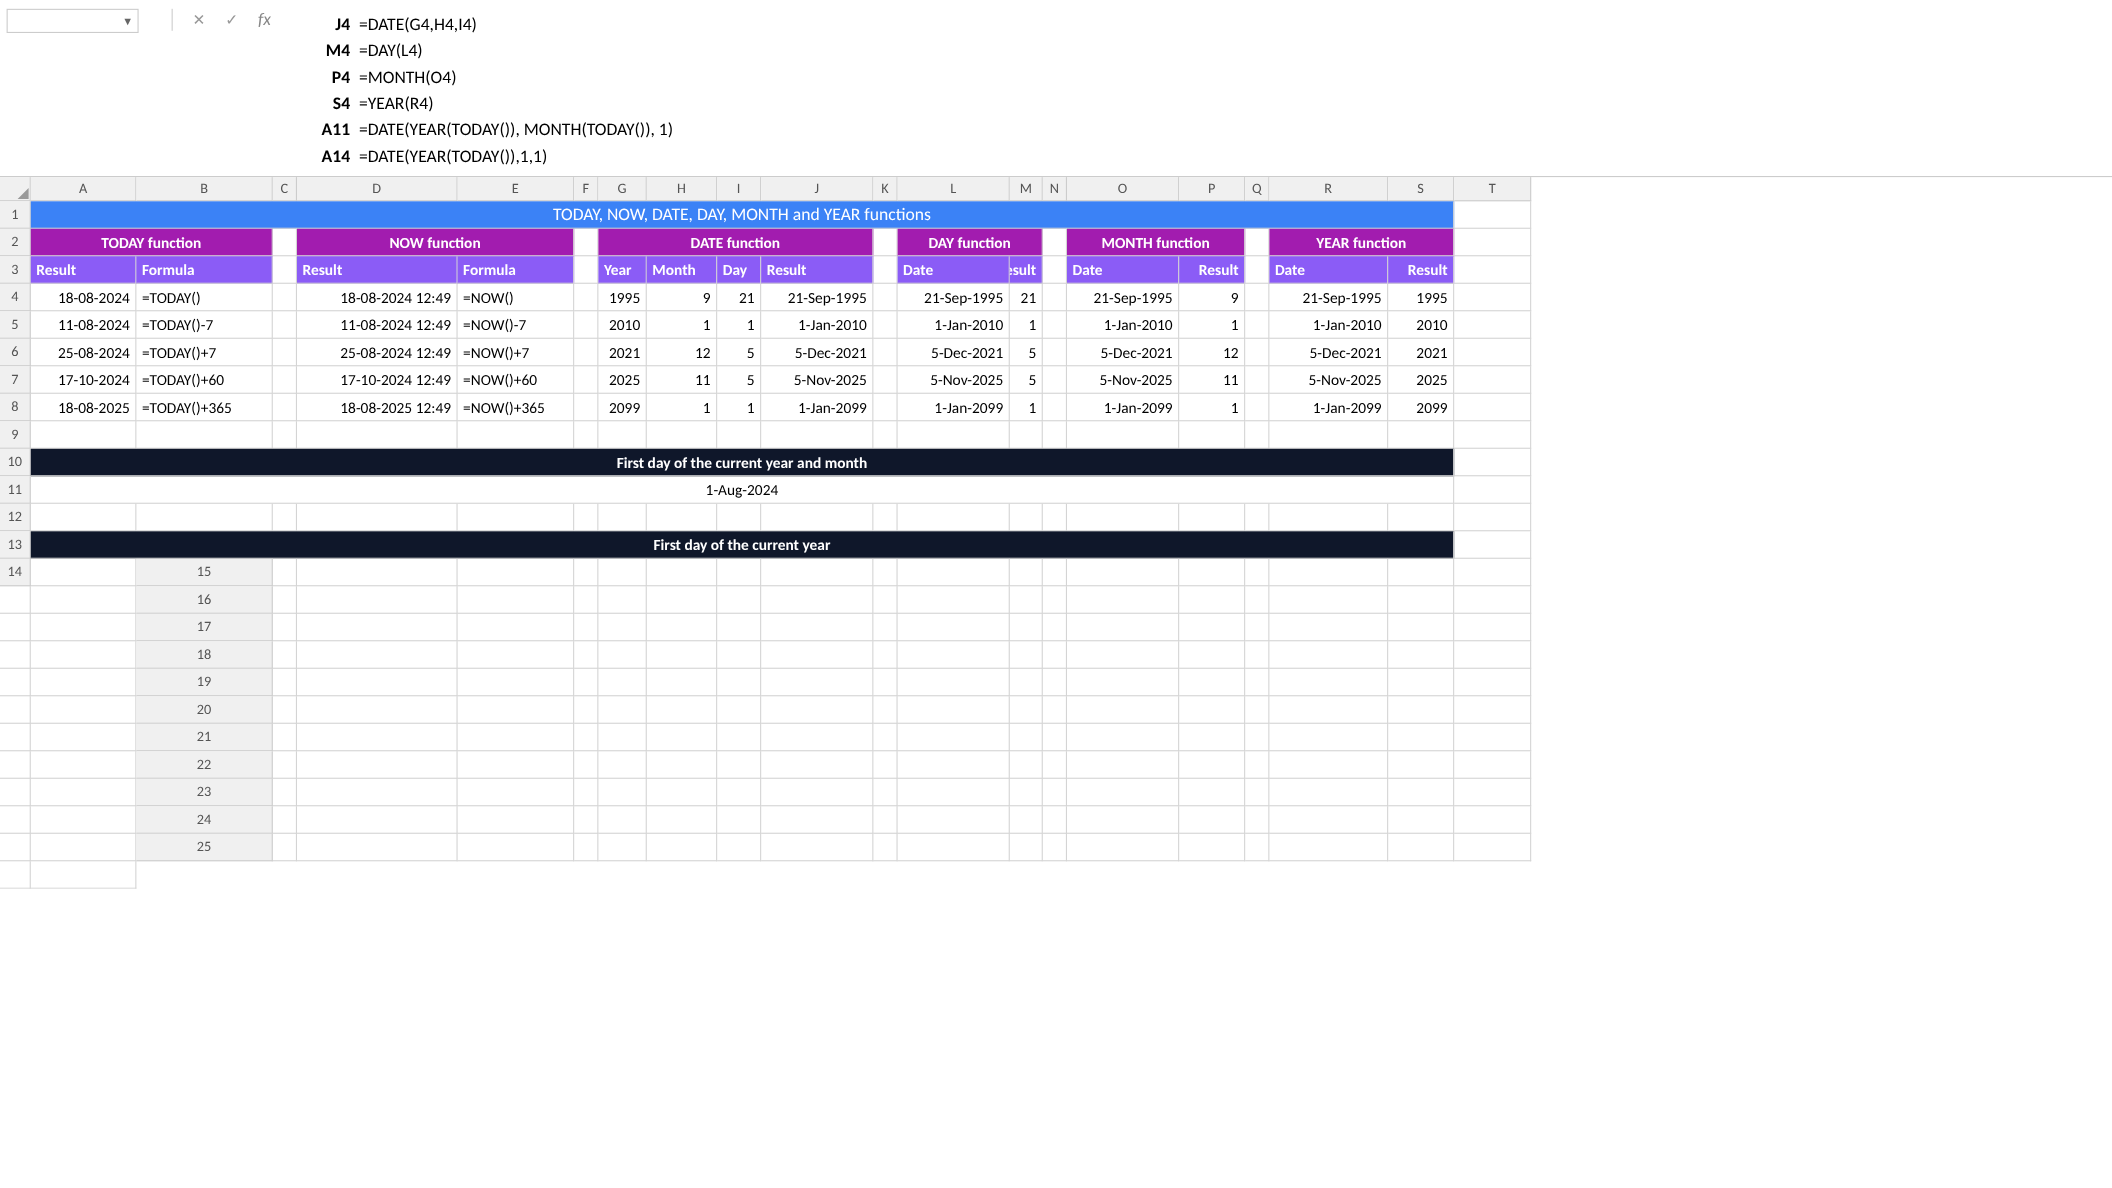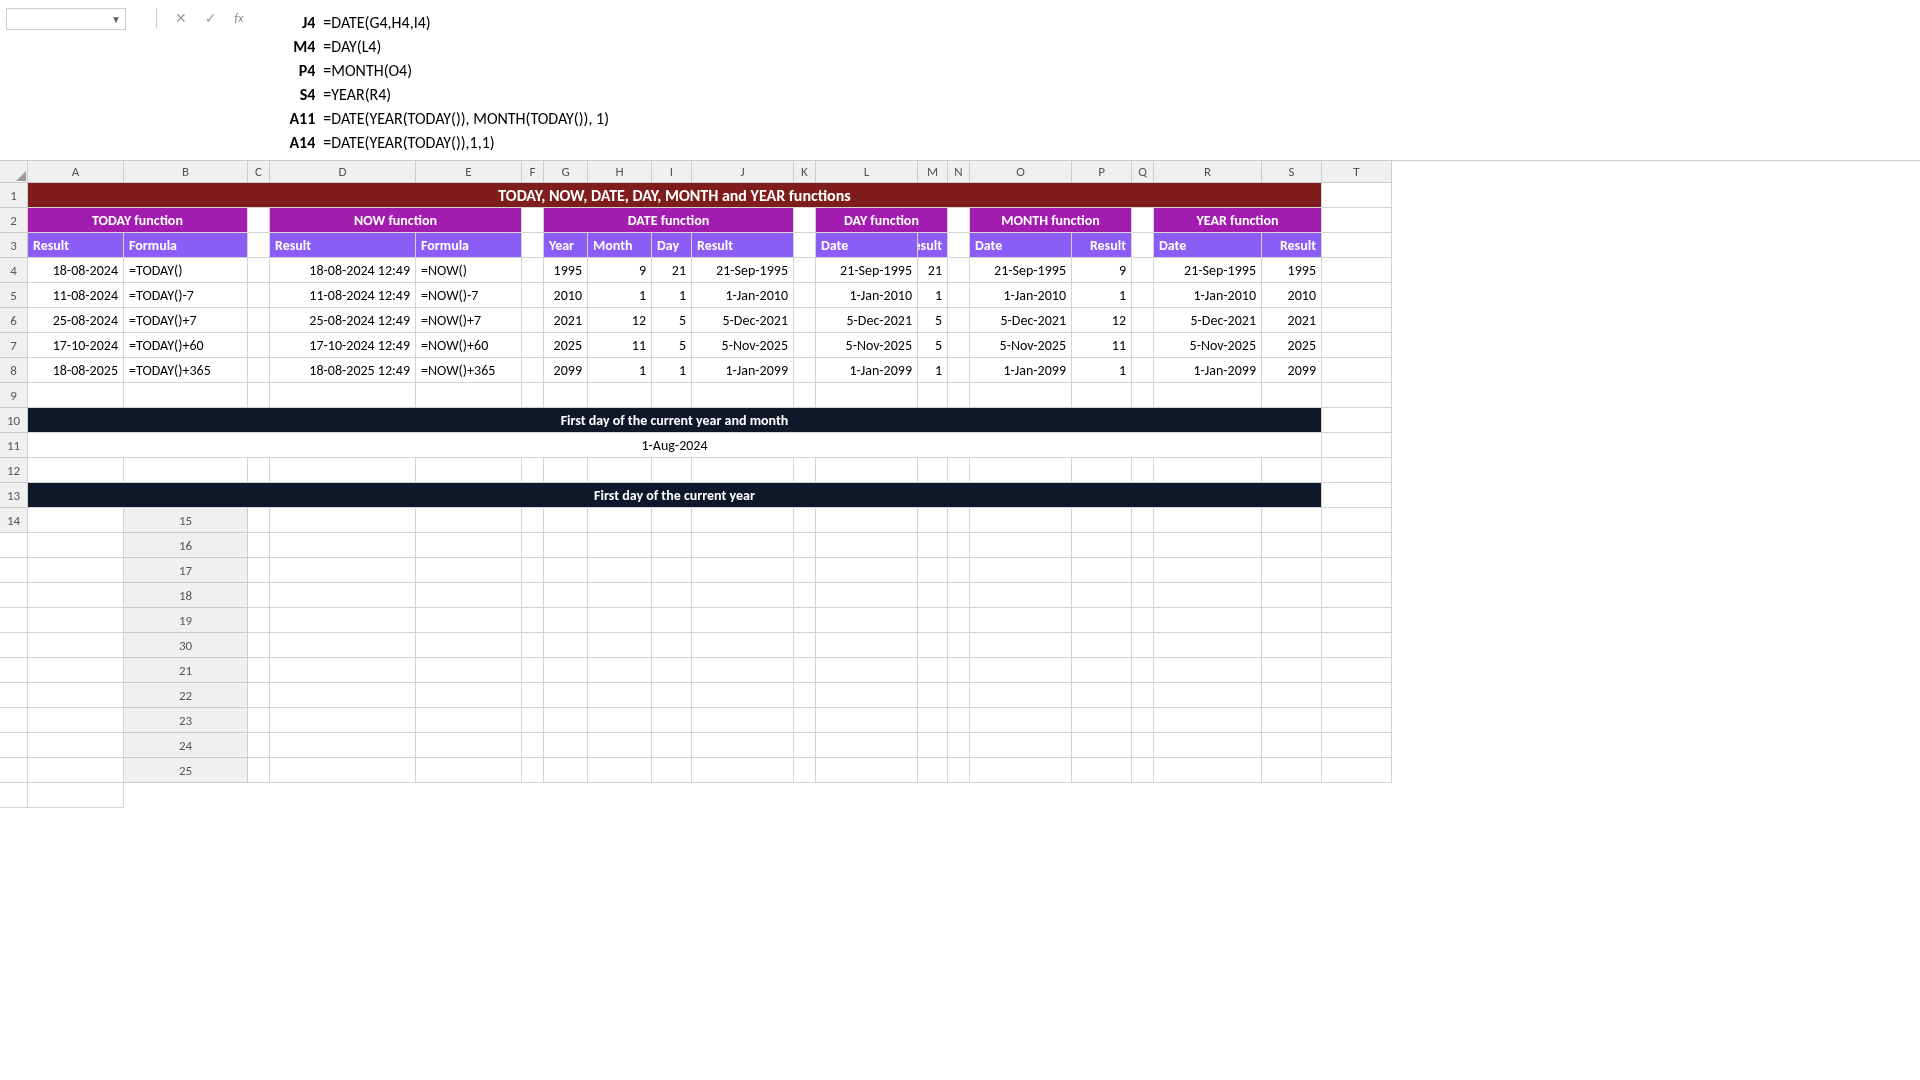--- a/index.html
+++ b/index.html
@@ -3,36 +3,36 @@
 <meta charset="utf-8">
 <style>
   * { box-sizing: border-box; margin: 0; padding: 0; }
   body { font-family: Calibri, Arial, sans-serif; font-size: 14px; background: #fff; overflow: hidden; }
   
   .formula-bar-area { display: flex; align-items: flex-start; border-bottom: 1px solid #ccc; padding: 8px 0; }
   .name-box { width: 120px; height: 22px; border: 1px solid #ccc; margin-left: 6px; display: flex; align-items: center; padding: 0 4px; background: #fff; position: relative; }
   .name-box-drop { margin-left: auto; color: #666; font-size: 10px; }
   .fx-controls { display: flex; align-items: center; margin-left: 30px; gap: 18px; }
   .fx-divider { width: 1px; height: 20px; background: #ccc; }
-  .fx-icon { color: #888; font-size: 12px; font-style: italic; }
+  .fx-icon { color: #888; font-size: 16px; font-style: italic; }
   .formula-list { margin-left: 32px; }
   .formula-row { display: flex; align-items: flex-end; height: 24px; font-size: 16px; }
   .formula-cell { width: 40px; text-align: right; font-weight: bold; margin-right: 8px; }
   .formula-text { font-family: Calibri, Arial, sans-serif; }
   
   .sheet { display: grid; grid-template-columns: 28px 96px 124px 22px 146px 106px 22px 44px 64px 40px 102px 22px 102px 30px 22px 102px 60px 22px 108px 60px 70px; }
   .corner { background: #f0f0f0; border-right: 1px solid #ccc; border-bottom: 1px solid #ccc; display: flex; align-items: flex-end; justify-content: flex-end; }
   .corner::after { content: ''; border-left: 10px solid transparent; border-bottom: 10px solid #999; margin: 0 1px 1px 0; }
   .col-head { background: #f0f0f0; border-right: 1px solid #ccc; border-bottom: 1px solid #ccc; text-align: center; color: #555; font-size: 13px; height: 22px; line-height: 22px; }
   .row-head { background: #f0f0f0; border-right: 1px solid #ccc; border-bottom: 1px solid #ccc; text-align: center; color: #555; font-size: 13px; display: flex; align-items: center; justify-content: center; }
   .cell { border-right: 1px solid #d4d4d4; border-bottom: 1px solid #d4d4d4; padding: 2px 5px; display: flex; align-items: center; height: 25px; overflow: hidden; white-space: nowrap; }
   .cell.r { justify-content: flex-end; }
   .cell.l { justify-content: flex-start; }
   
-  .title-bar { background: #7f1d1d; color: #fff; font-weight: bold; font-size: 16px; justify-content: center; grid-column: 2 / 21; border-right: 1px solid #d4d4d4; border-bottom: 1px solid #d4d4d4; display:flex; align-items:center; }
+  .title-bar { background: #3b82f6; color: #fff; font-weight: normal; font-size: 16px; justify-content: center; grid-column: 2 / 21; border-right: 1px solid #d4d4d4; border-bottom: 1px solid #d4d4d4; display:flex; align-items:center; }
   .sect-green { background: #a21caf; color: #fff; font-weight: bold; justify-content: center; }
   .head-blue { background: #8b5cf6; color: #fff; font-weight: bold; }
   .sect-purple { background: #0f172a; color: #fff; font-weight: bold; justify-content: center; grid-column: 2 / 21; display:flex; align-items:center; border-right:1px solid #d4d4d4; border-bottom:1px solid #d4d4d4; height:25px; }
   .merged-wide { grid-column: 2 / 21; justify-content:center; }
   .g2 { grid-column: span 2; }
   .g4 { grid-column: span 4; }
 </style>
 </head>
 <body>
 
@@ -390,21 +390,21 @@
     <div class="cell"></div>
     <div class="cell"></div>
     <div class="cell"></div>
     <div class="cell"></div>
     <div class="cell"></div>
     <div class="cell"></div>
     <div class="cell"></div>
     <div class="cell"></div>
     <div class="cell"></div>
     <div class="cell"></div>
-    <div class="row-head">30</div>
+    <div class="row-head">20</div>
     <div class="cell"></div>
     <div class="cell"></div>
     <div class="cell"></div>
     <div class="cell"></div>
     <div class="cell"></div>
     <div class="cell"></div>
     <div class="cell"></div>
     <div class="cell"></div>
     <div class="cell"></div>
     <div class="cell"></div>

